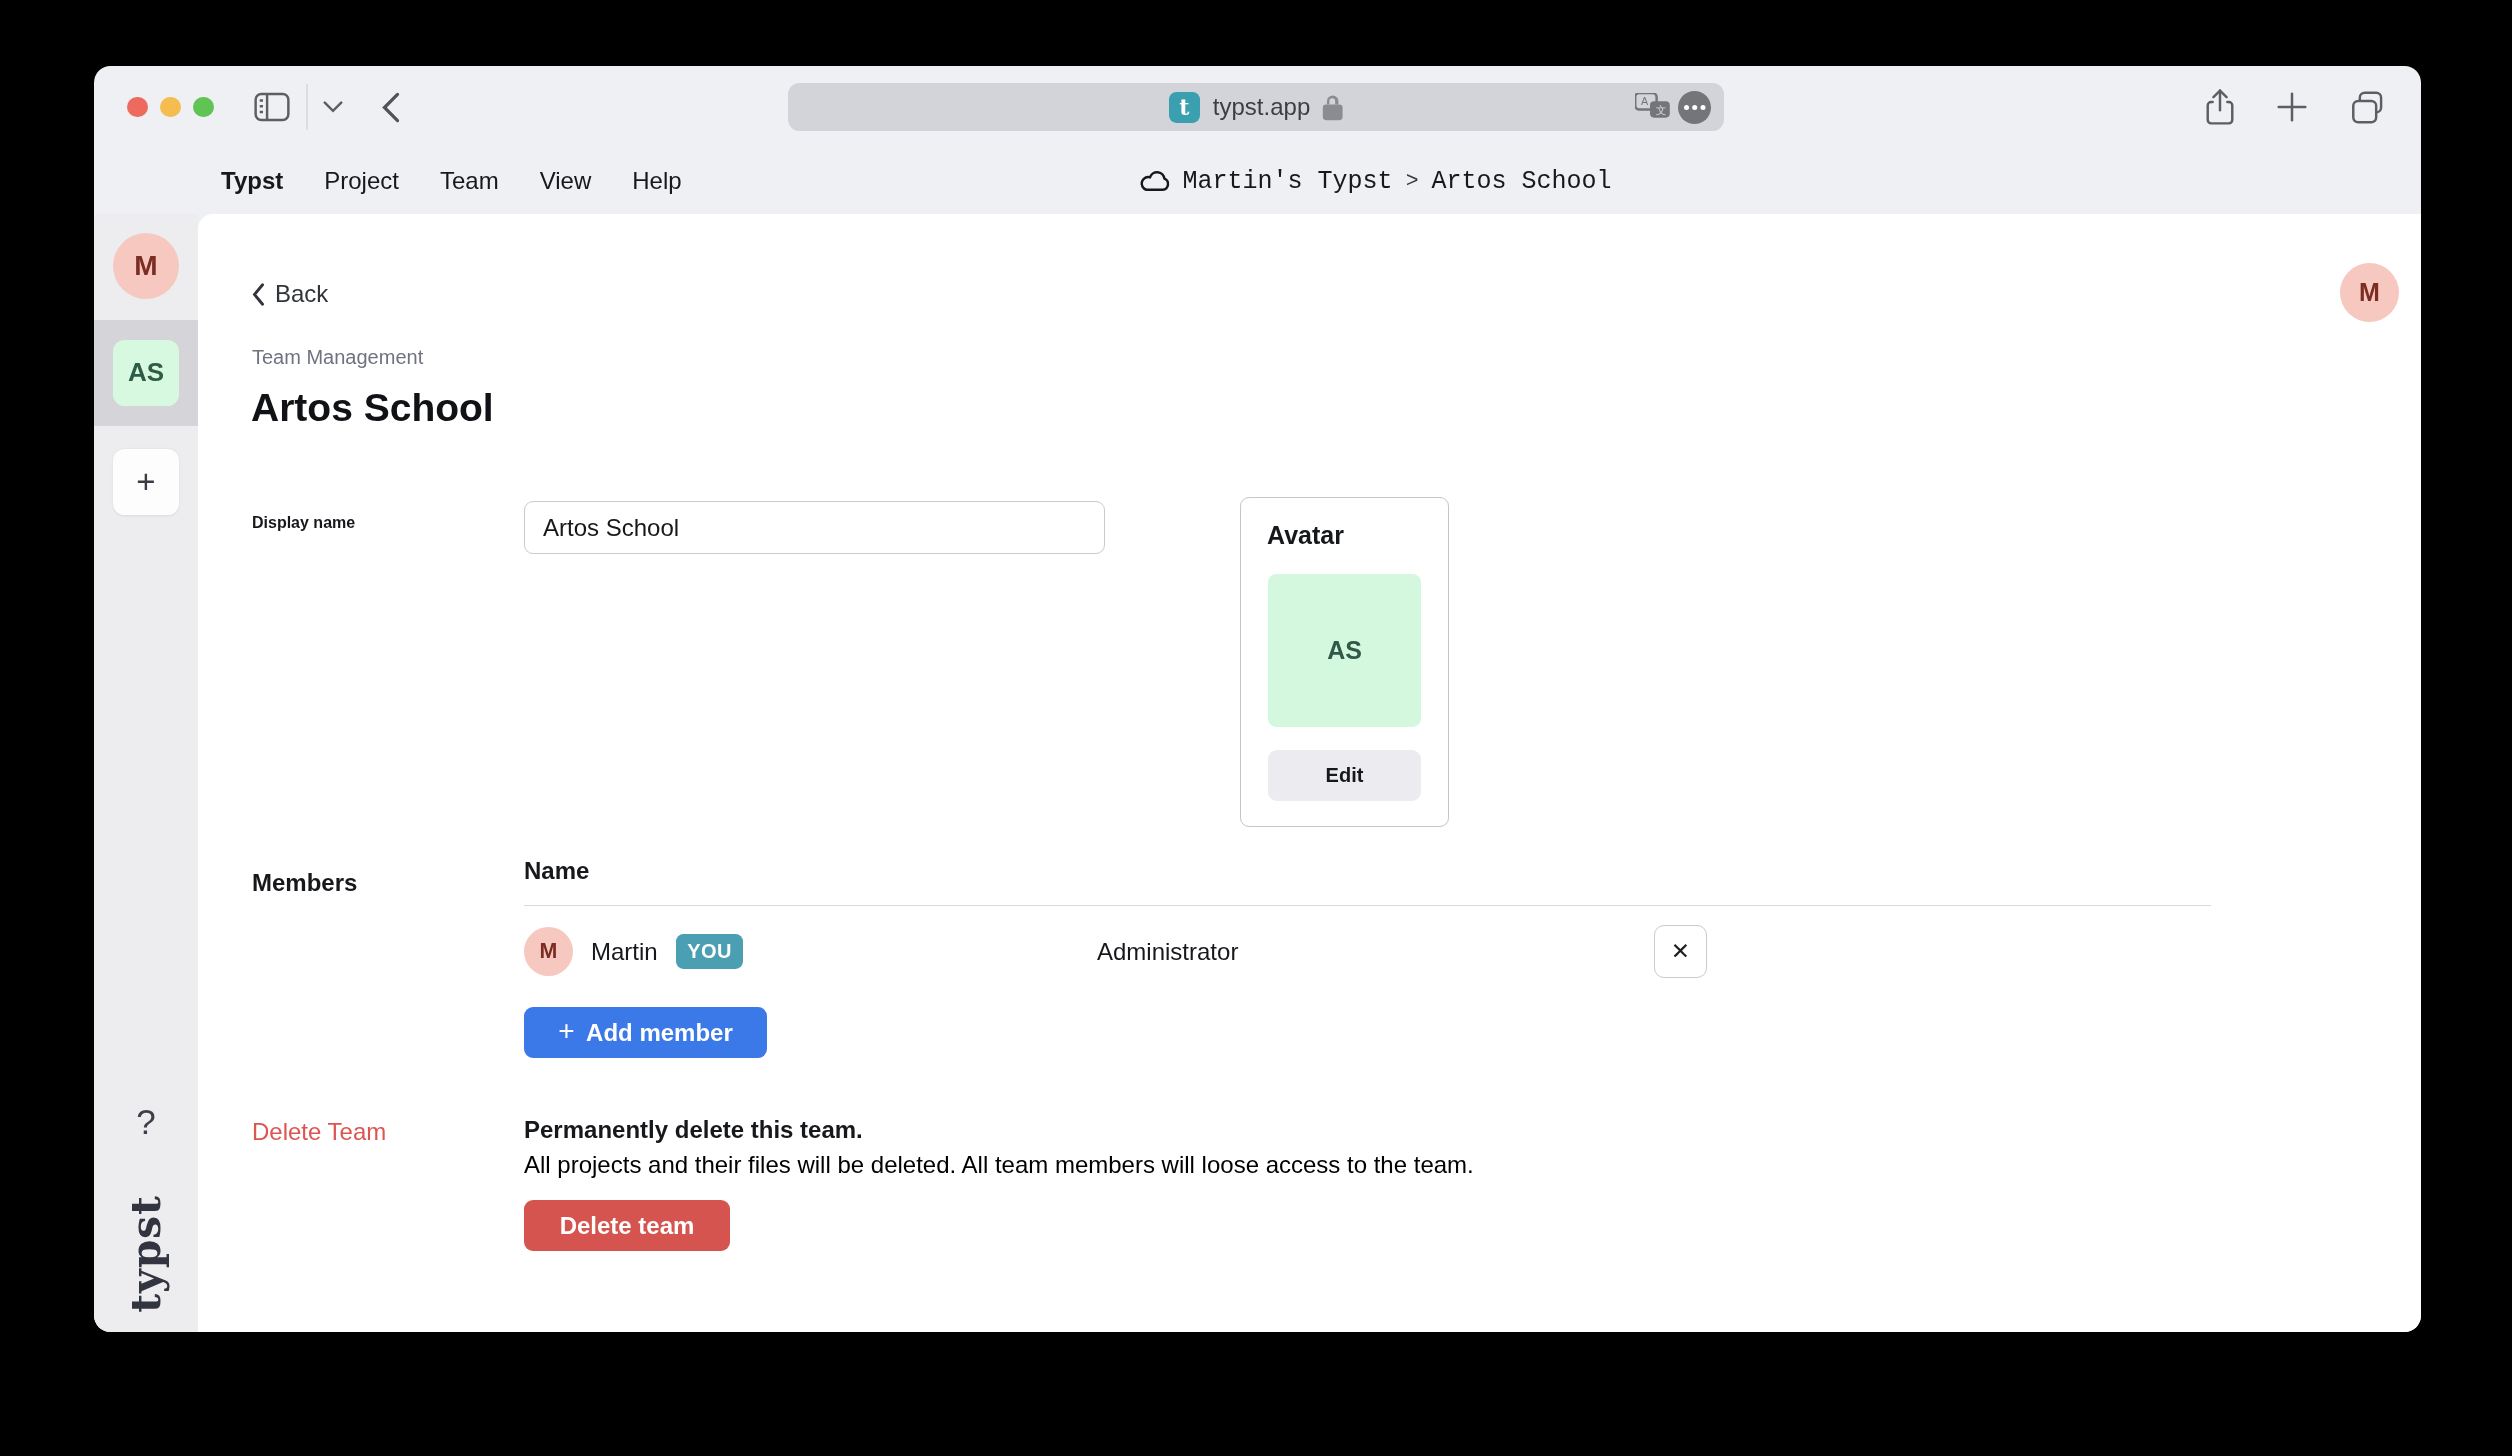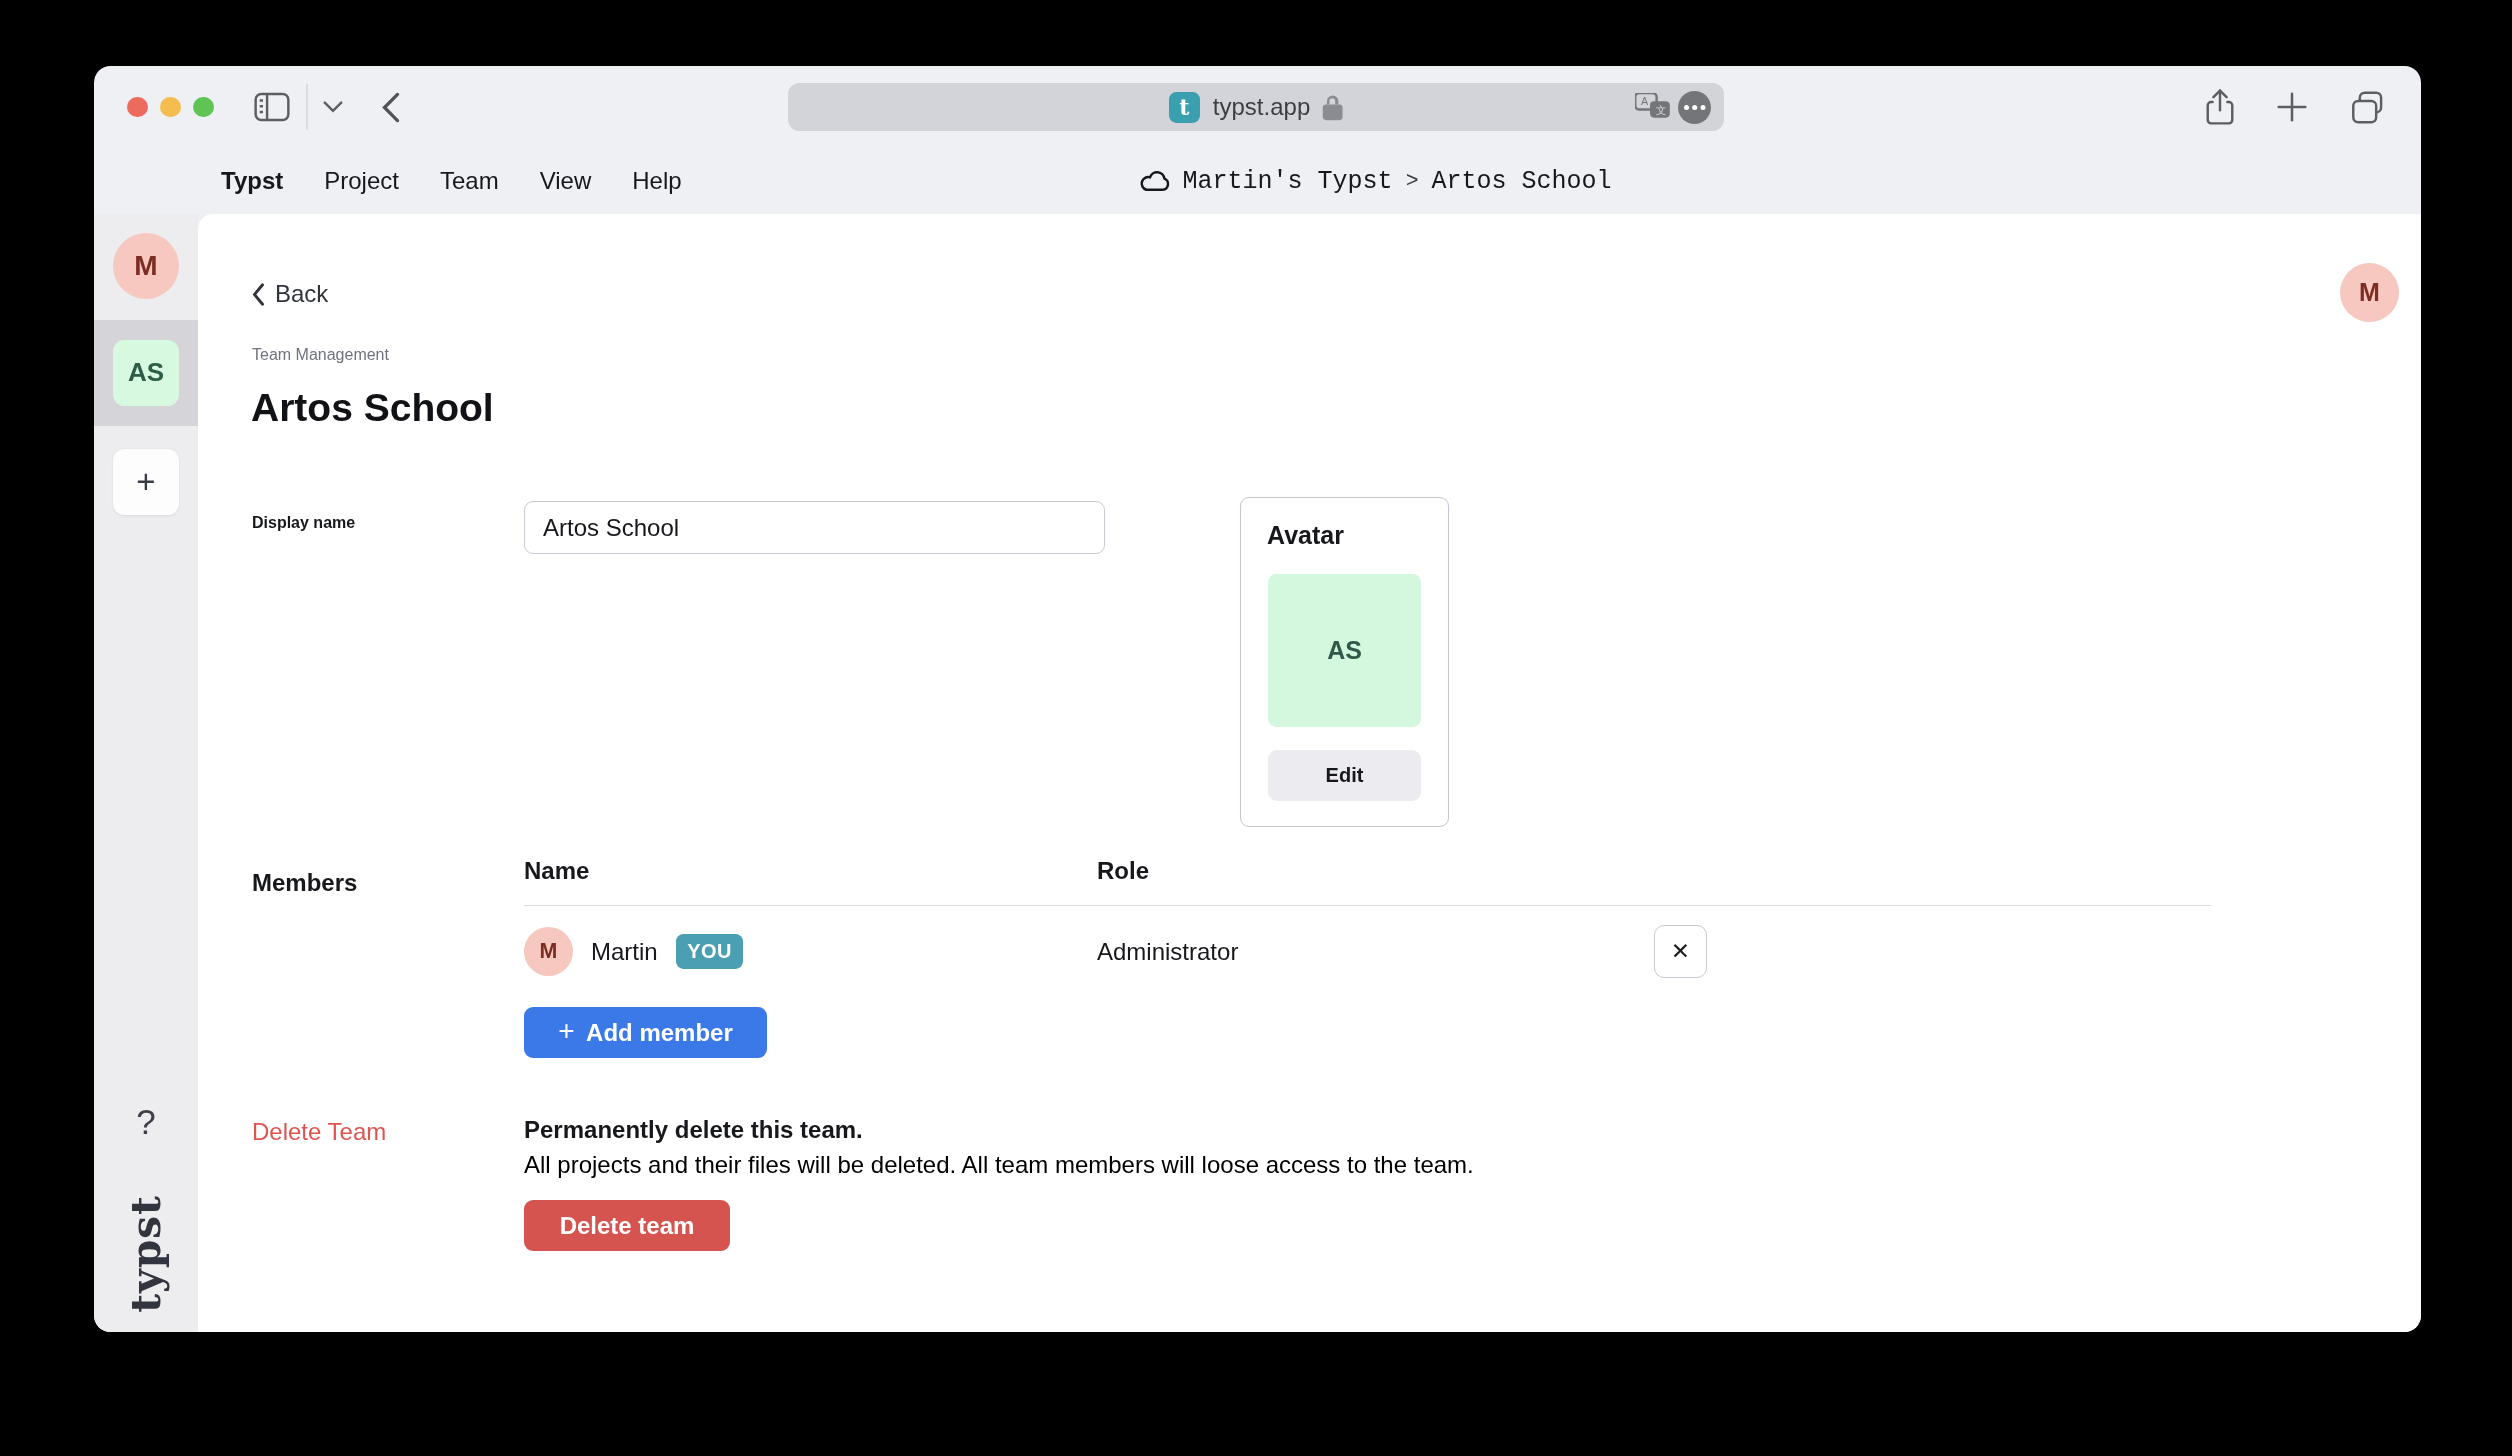--- a/index.html
+++ b/index.html
@@ -59,21 +59,21 @@
   .logo span { display:block; transform:rotate(-90deg); font-family:"DejaVu Serif", serif;
                font-weight:bold; font-size:41px; color:#32343f; letter-spacing:0.8px; }
 
   .content { position:relative; flex:1; background:#fff; border-top-left-radius:15px; }
 
   .back-link { position:absolute; left:54px; top:66px; display:flex; align-items:center; gap:10px;
                font-size:24px; color:#31343b; }
   .profile-avatar { position:absolute; left:2142px; top:49px; width:59px; height:59px; border-radius:50%;
                     background:#f6c8bf; color:#7b2d23; font-weight:bold; font-size:25px;
                     display:flex; align-items:center; justify-content:center; }
-  .eyebrow { position:absolute; left:54px; top:132px; font-size:16px; color:#6f7280; }
+  .eyebrow { position:absolute; left:54px; top:132px; font-size:20px; color:#6f7280; }
   .page-title { position:absolute; left:53px; top:172px; font-size:39px; font-weight:bold; color:#111216; }
 
   .field-label { position:absolute; left:54px; top:300px; font-size:16px; font-weight:bold; color:#17181c; }
   .name-input { position:absolute; left:326px; top:287px; width:581px; height:53px; border:1.6px solid #c8cad2;
                 border-radius:9px; font-size:24px; color:#17181c; padding:0 18px; background:#fff;
                 font-family:"Liberation Sans", sans-serif; outline:none; }
 
   .avatar-card { position:absolute; left:1042px; top:283px; width:209px; height:330px;
                  border:1.6px solid #c3c5cf; border-radius:9px; background:#fff; }
   .card-title { position:absolute; left:26px; top:23px; font-size:25px; font-weight:bold; color:#17181c; }
@@ -246,21 +246,20 @@
         <div class="avatar-card">
           <div class="card-title">Avatar</div>
           <div class="card-square">AS</div>
           <button class="edit-btn">Edit</button>
         </div>
 
         <div class="members-label">Members</div>
         <div class="members-table">
           <div class="thead">
             <div class="col-name">Name</div>
-            <div class="col-role">Role</div>
           </div>
           <div class="trow">
             <div class="member-cell">
               <div class="row-avatar">M</div>
               <span>Martin</span>
               <span class="you-badge">YOU</span>
             </div>
             <div class="role-cell">Administrator</div>
             <div class="col-actions">
               <button class="x-btn">✕</button>

